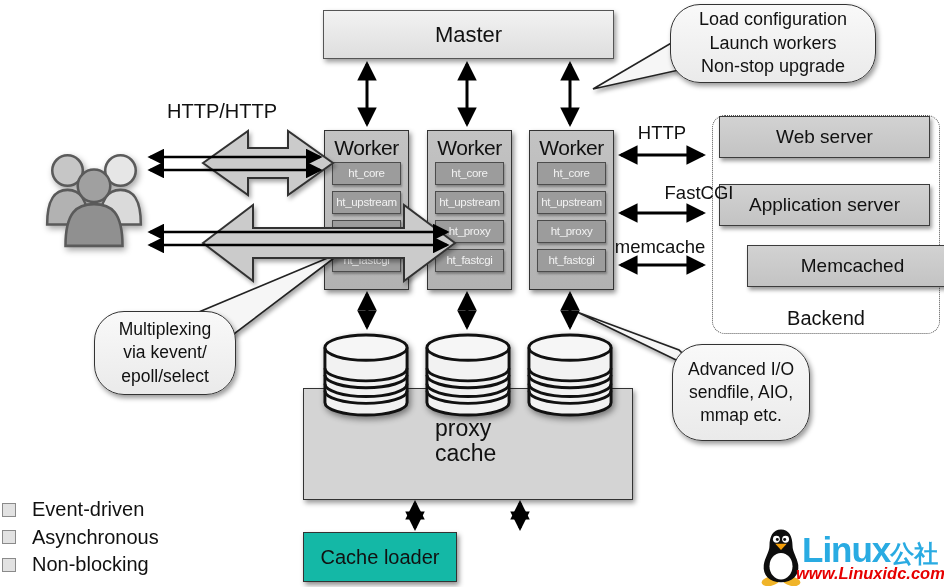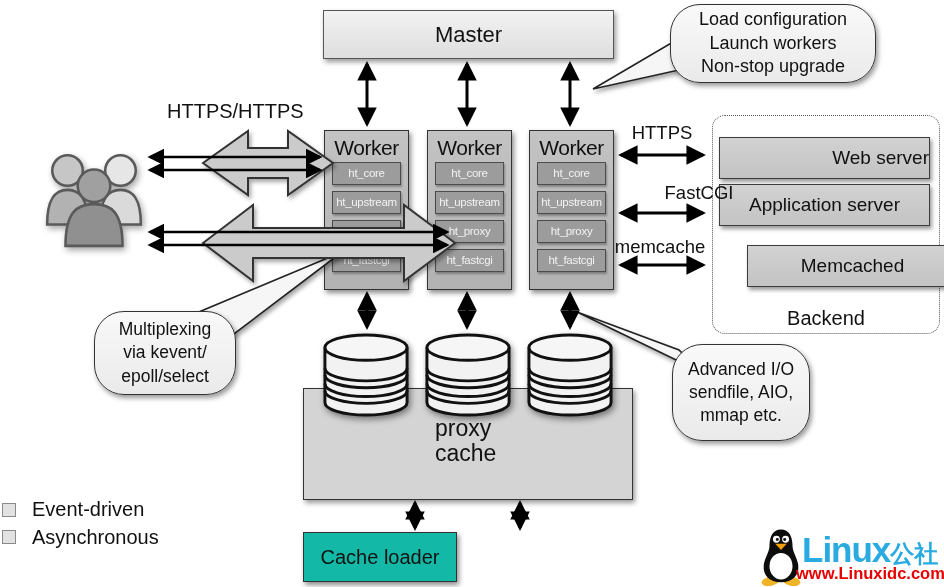--- a/index.html
+++ b/index.html
@@ -93,47 +93,47 @@
     <div class="module">ht_fastcgi</div>
   </div>
   <div class="abs worker" style="left:529px;">
     <div class="worker-title">Worker</div>
     <div class="module">ht_core</div>
     <div class="module">ht_upstream</div>
     <div class="module">ht_proxy</div>
     <div class="module">ht_fastcgi</div>
   </div>
 
-  <div class="abs free-label" style="left:167px;top:100px;">HTTPS/HTTPS</div>
+  <div class="abs free-label" style="left:167px;top:100px;">HTTP/HTTP</div>
 
   <svg class="abs" style="left:38px;top:143px;z-index:2;filter:drop-shadow(2px 3px 3px rgba(0,0,0,.35));" width="112" height="108" viewBox="0 0 110 106">
     <g stroke="#5a5a5a" stroke-width="2.5">
       <circle cx="29" cy="27" r="15" fill="#c6c6c6"></circle>
       <path d="M9,80 C9,54 17,46 29,46 C41,46 49,54 49,80 Z" fill="#b2b2b2"></path>
       <circle cx="81" cy="27" r="15" fill="#e6e6e6"></circle>
       <path d="M61,80 C61,54 69,46 81,46 C93,46 101,54 101,80 Z" fill="#dadada"></path>
       <circle cx="55" cy="42" r="16" fill="#a0a0a0"></circle>
       <path d="M27,101 C27,68 38,60 55,60 C72,60 83,68 83,101 Z" fill="#909090"></path>
     </g>
   </svg>
 
   <div class="abs backend-panel">
-    <div class="server-box" style="top:21px;text-align:right;">
+    <div class="server-box" style="top:0;">
       <span>Web server</span>
     </div>
     <div class="server-box" style="top:68px;">
       <span>Application server</span>
     </div>
     <div class="server-box" style="top:129px;margin-left:28px;">
       <span>Memcached</span>
     </div>
     <div class="backend-label">Backend</div>
   </div>
 
-  <div class="abs proto-label" style="left:614px;top:122px;">HTTPS</div>
+  <div class="abs proto-label" style="left:614px;top:122px;">HTTP</div>
   <div class="abs proto-label" style="left:614px;top:182px;padding-left:37px;">FastCGI</div>
   <div class="abs proto-label" style="left:612px;top:236px;">memcache</div>
 
   <div class="abs proxy-box">
     <div class="proxy-label">proxy
 cache</div>
   </div>
 
   <svg class="abs cyl" style="left:321px;top:331px;" width="90" height="88" viewBox="0 0 92 90">
     <path d="M4,17 L4,73 A42,13 0 0 0 88,73 L88,17" fill="#f2f2f2" stroke="#111" stroke-width="3"></path>
@@ -165,20 +165,24 @@
   </div>
 
   <div class="abs features">
     <div class="feature-row">
       <span class="bullet"></span>
       <span class="feature-text">Event-driven</span>
     </div>
     <div class="feature-row">
       <span class="bullet"></span>
       <span class="feature-text">Asynchronous</span>
+    </div>
+    <div class="feature-row">
+      <span class="bullet"></span>
+      <span class="feature-text">Non-blocking</span>
     </div>
   </div>
 
   <svg id="overlay" class="abs" width="944" height="587" viewBox="0 0 944 587">
     <defs>
       <marker id="ah" viewBox="0 0 10 10" refX="8.5" refY="5" markerWidth="6.5" markerHeight="6.5" orient="auto-start-reverse">
         <path d="M0,0 L10,5 L0,10 Z" fill="#000"></path>
       </marker>
       <filter id="ds" x="-20%" y="-20%" width="150%" height="150%">
         <feDropShadow dx="2" dy="3" stdDeviation="2" flood-opacity="0.35"></feDropShadow>
@@ -245,16 +249,16 @@
       <ellipse cx="29" cy="46" rx="8" ry="4" fill="#f0b429" transform="rotate(12 29 46)"></ellipse>
       <path d="M20,1 C27,1 30,7 30,15 C30,21 34,25 35,32 C36,41 30,47 20,47 C10,47 4,41 5,32 C6,25 10,21 10,15 C10,7 13,1 20,1 Z" fill="#0d0d0d"></path>
       <ellipse cx="20" cy="33" rx="10" ry="11.5" fill="#fff"></ellipse>
       <circle cx="16" cy="9.5" r="3" fill="#fff"></circle>
       <circle cx="24" cy="9.5" r="3" fill="#fff"></circle>
       <circle cx="16.8" cy="9.8" r="1.3" fill="#111"></circle>
       <circle cx="23.2" cy="9.8" r="1.3" fill="#111"></circle>
       <path d="M15,13.5 L25,13.5 L20,19 Z" fill="#f59f0a"></path>
     </svg>
     <div class="brand" style="color:#29abe2;"><span>Linux</span><span class="brand-suffix">公社</span></div>
-    <div class="brand-url" style="color:#e60000;">www.Linuxidc.com</div>
+    <div class="brand-url" style="color:#e60000;font-style:italic;">www.Linuxidc.com</div>
   </div>
 
 </div>
 
 </body></html>

